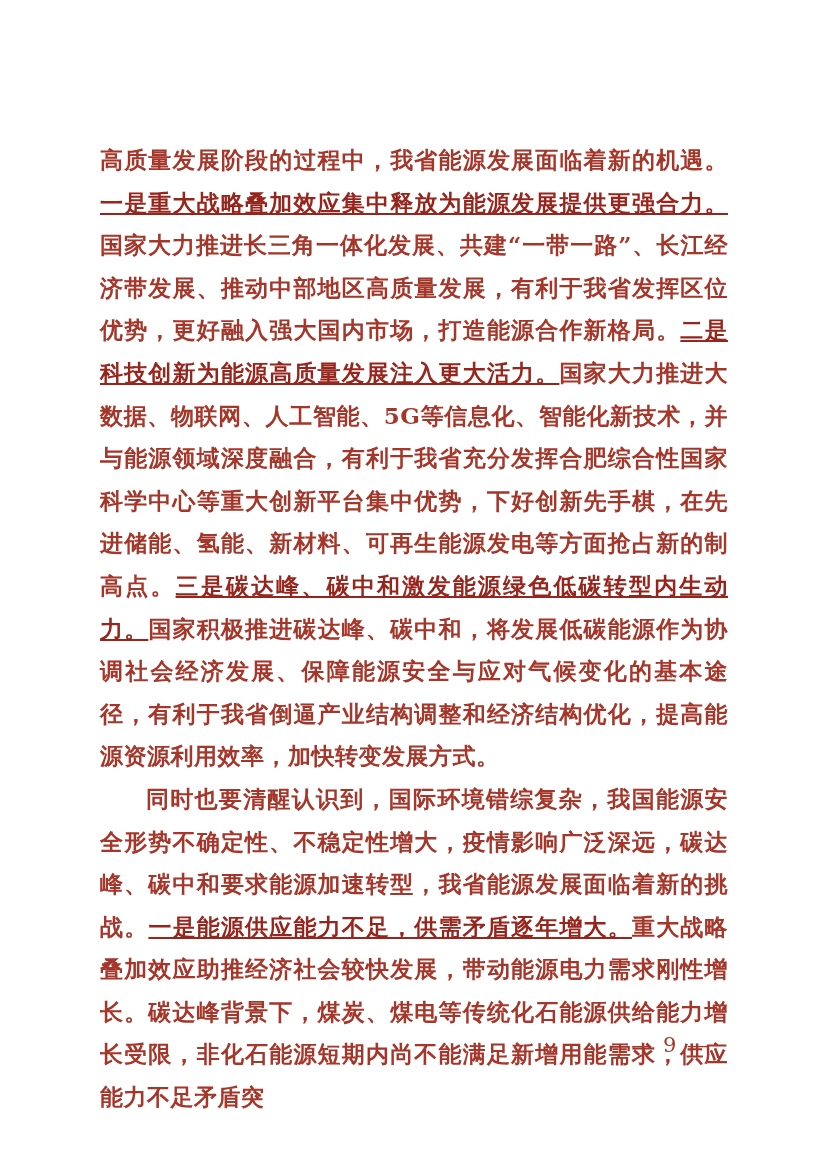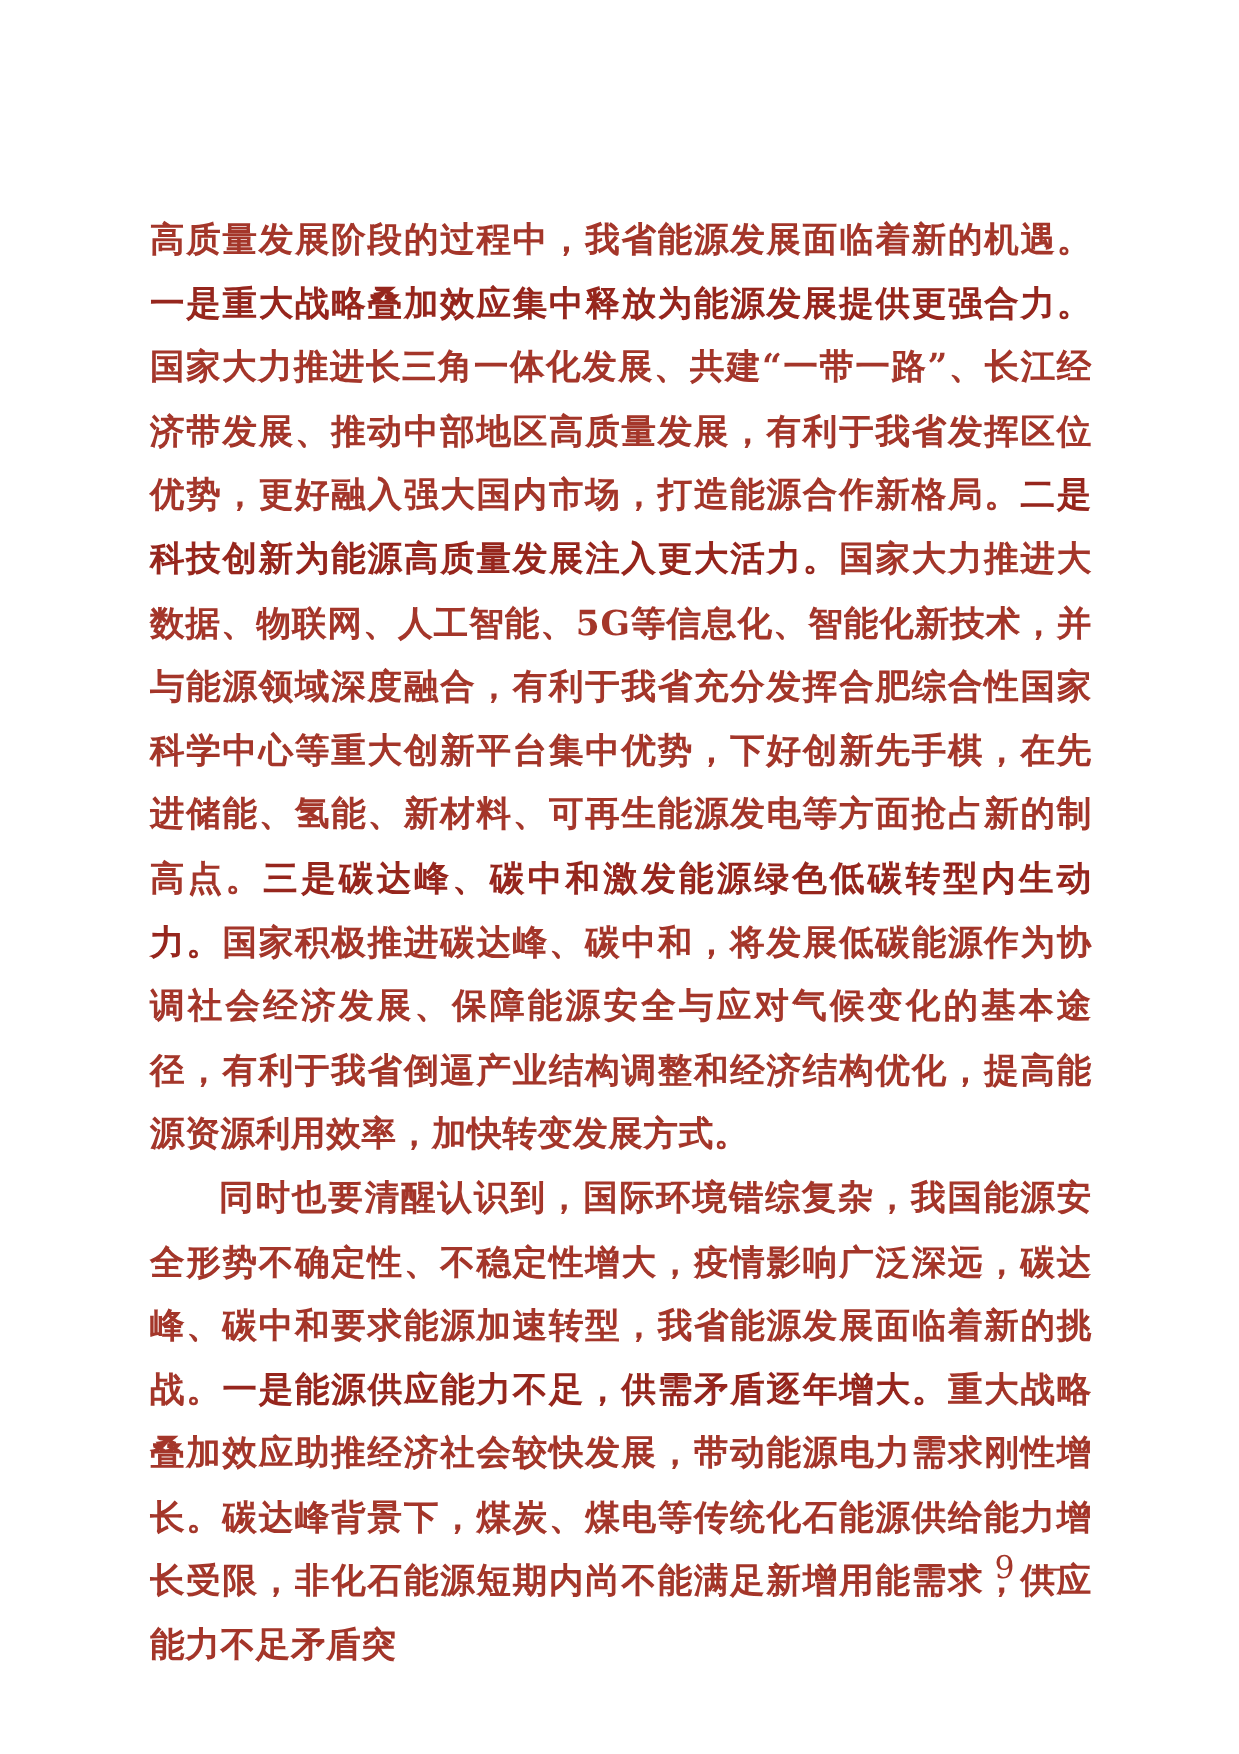--- a/index.html
+++ b/index.html
@@ -38,20 +38,21 @@
     text-justify: inter-ideograph;
     letter-spacing: 0.5px;
     word-break: break-all;
   }
   p.para.indented {
     text-indent: 2em;
   }
   .run-bold {
     font-weight: bold;
     color: #96261d;
+    text-decoration: underline;
   }
   .run-regular {
     font-weight: bold;
   }
   .page-footer {
     position: absolute;
     top: 1033px;
     right: 116px;
     color: #a4362a;
     font-size: 21px;

